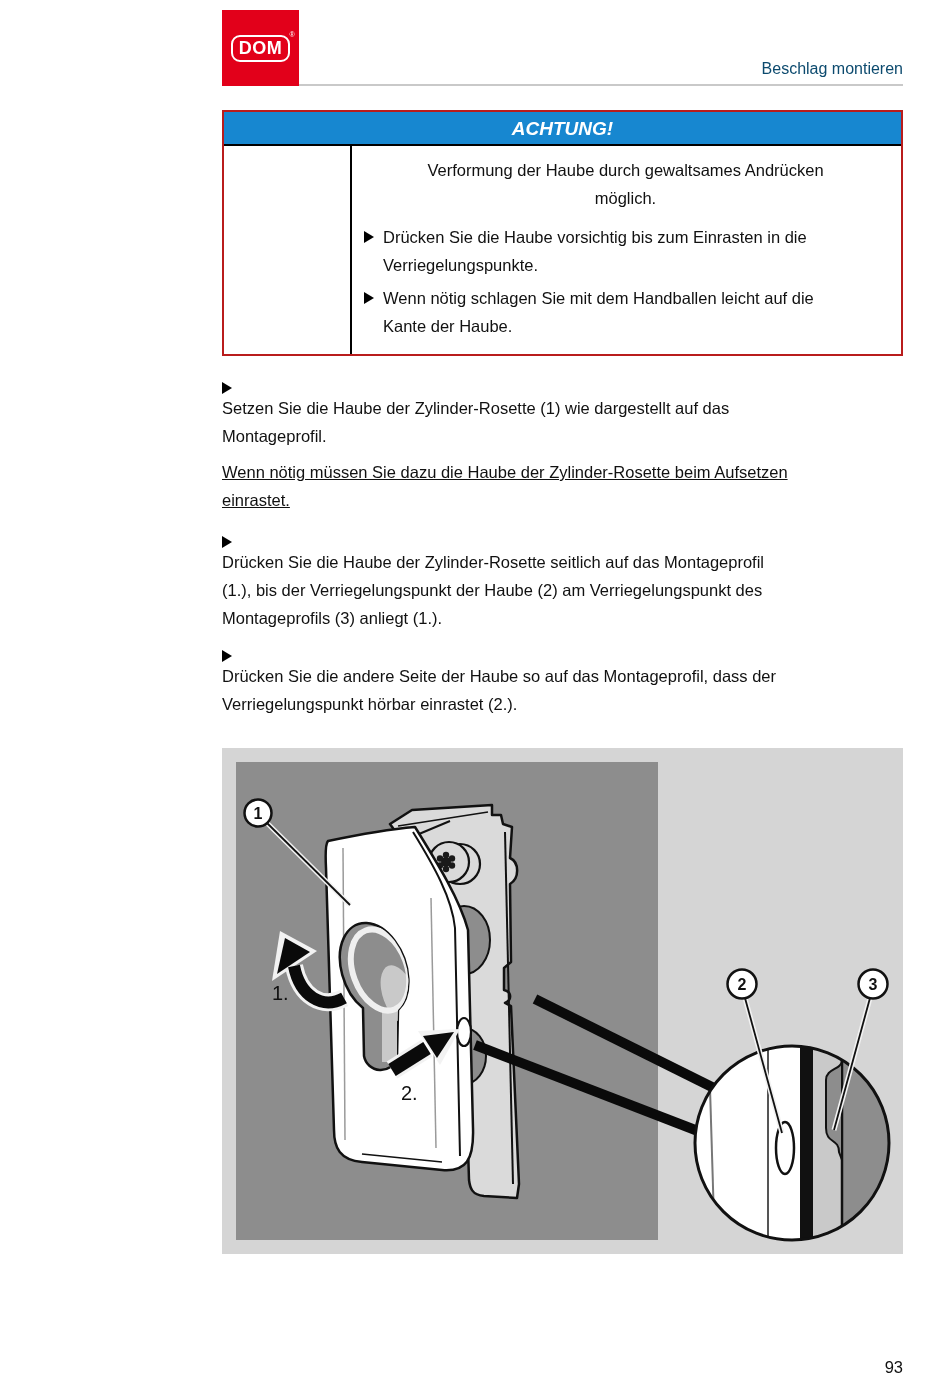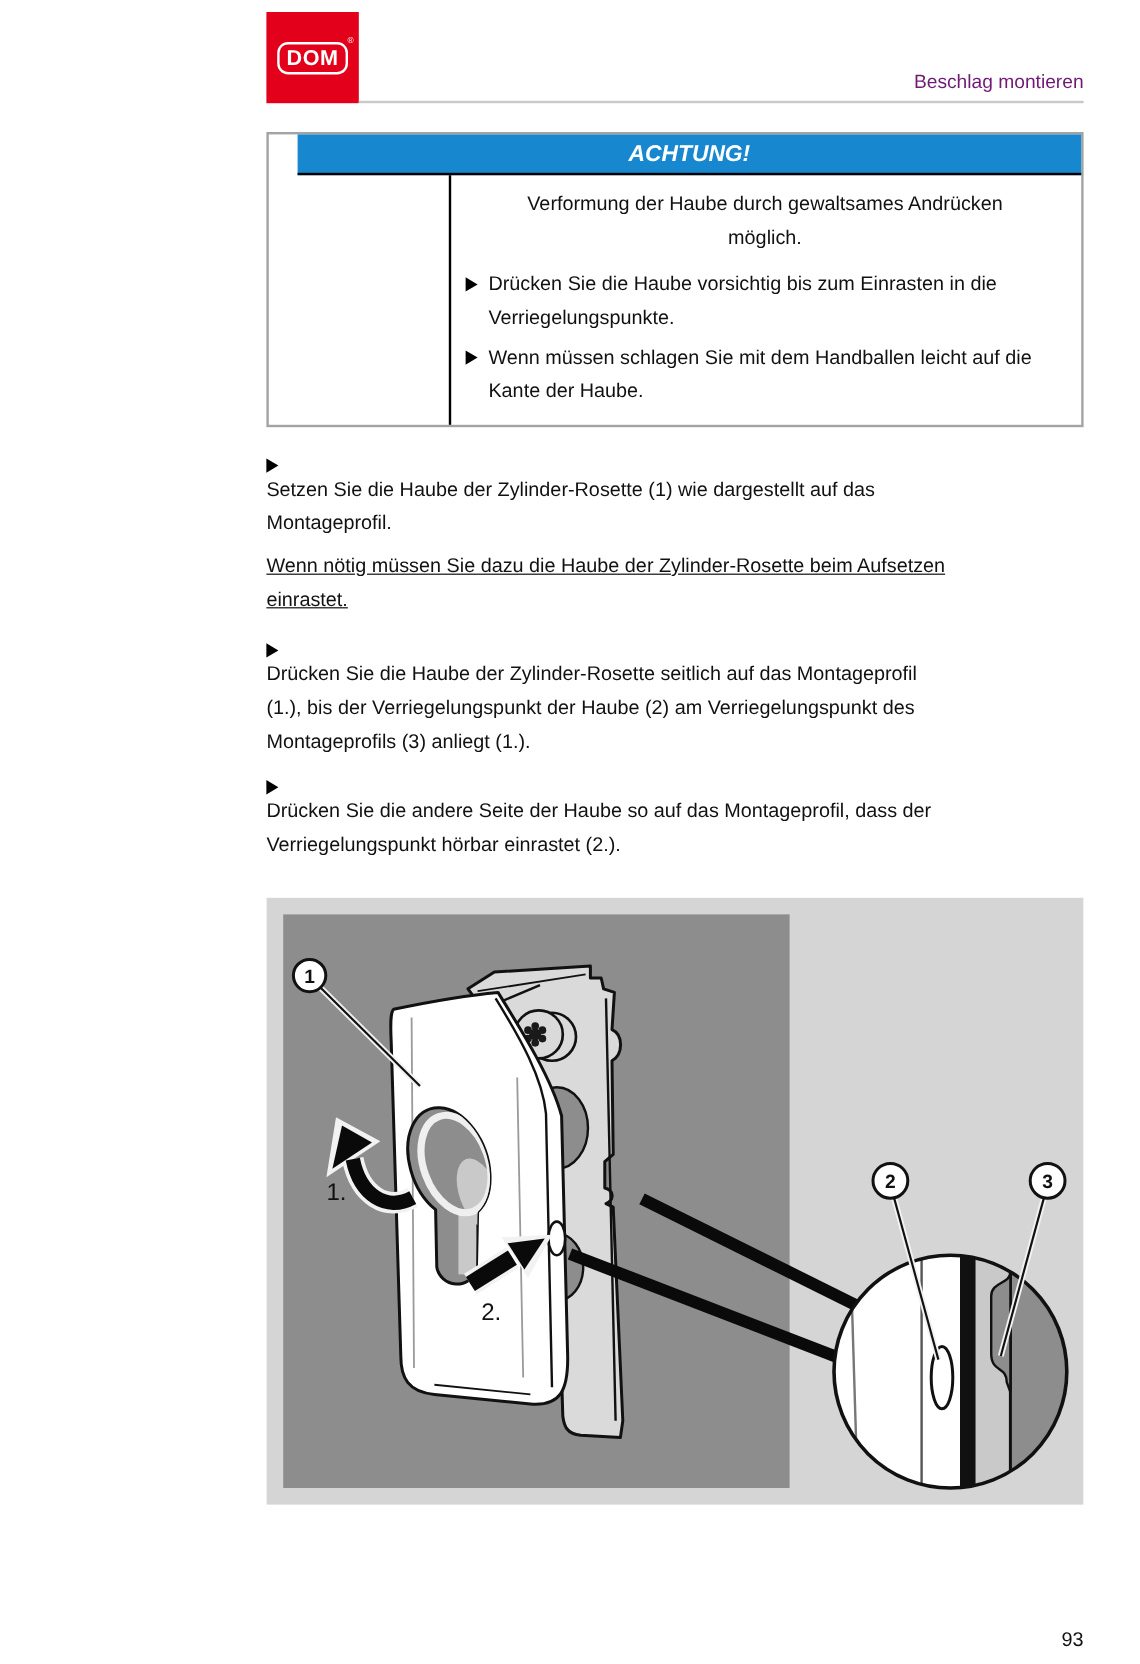--- a/index.html
+++ b/index.html
@@ -13,29 +13,29 @@
     position:absolute; left:222px; top:10px; width:77px; height:76px;
     background:var(--brand-red,#e2001a); display:flex; align-items:center; justify-content:center;
   }
   .logo-emblem {
     position:relative; border:2.5px solid #fff; border-radius:9px 9px 9px 9px;
     padding:2px 6px 3px 6px; color:#fff; font-weight:bold; font-size:18px;
     letter-spacing:0.5px; line-height:1;text-align:center;
   }
   .logo-reg { position:absolute; right:-7px; top:-6px; font-size:7px; font-weight:normal; color:#fff; }
   .header-title {
-    position:absolute; right:47px; top:60px; font-size:16px; color:#701a75;
+    position:absolute; right:47px; top:60px; font-size:16px; color:#0c4a6e;
   }
   .header-rule {
     position:absolute; left:299px; top:84px; width:604px; height:2px; background:#c9c9c9;
   }
   
   .content { position:absolute; left:222px; top:110px; width:681px; }
   
-  .warnbox { border:2px solid #a3a3a3; margin-bottom:18px;padding-left:24px; }
+  .warnbox { border:2px solid #b91c1c; margin-bottom:18px; }
   .warnbox-title {
     background:var(--accent-blue,#1787d0); color:#fff; text-align:center;
     font-weight:bold; font-style:italic; font-size:19px;
     height:34px; line-height:33px; border-bottom:2px solid #000;
   }
   .warnbox-body { display:flex; min-height:174px; }
   .warnbox-iconcell { width:128px; border-right:2px solid #000; flex:none; }
   .warnbox-textcell { flex:1; padding:10px 14px 14px 12px; }
   .line { line-height:28px; font-size:16.5px; }
   .w-intro { margin-bottom:11px;text-align:center; }
@@ -85,21 +85,21 @@
           <div class="bullet-row">
             <span class="tri"></span>
             <div>
               <div class="line">Drücken Sie die Haube vorsichtig bis zum Einrasten in die</div>
               <div class="line">Verriegelungspunkte.</div>
             </div>
           </div>
           <div class="bullet-row">
             <span class="tri"></span>
             <div>
-              <div class="line">Wenn müssen schlagen Sie mit dem Handballen leicht auf die</div>
+              <div class="line">Wenn nötig schlagen Sie mit dem Handballen leicht auf die</div>
               <div class="line">Kante der Haube.</div>
             </div>
           </div>
         </div>
       </div>
     </div>
 
     <div class="para b1 bullet-row">
       <span class="tri"></span>
       <div>

